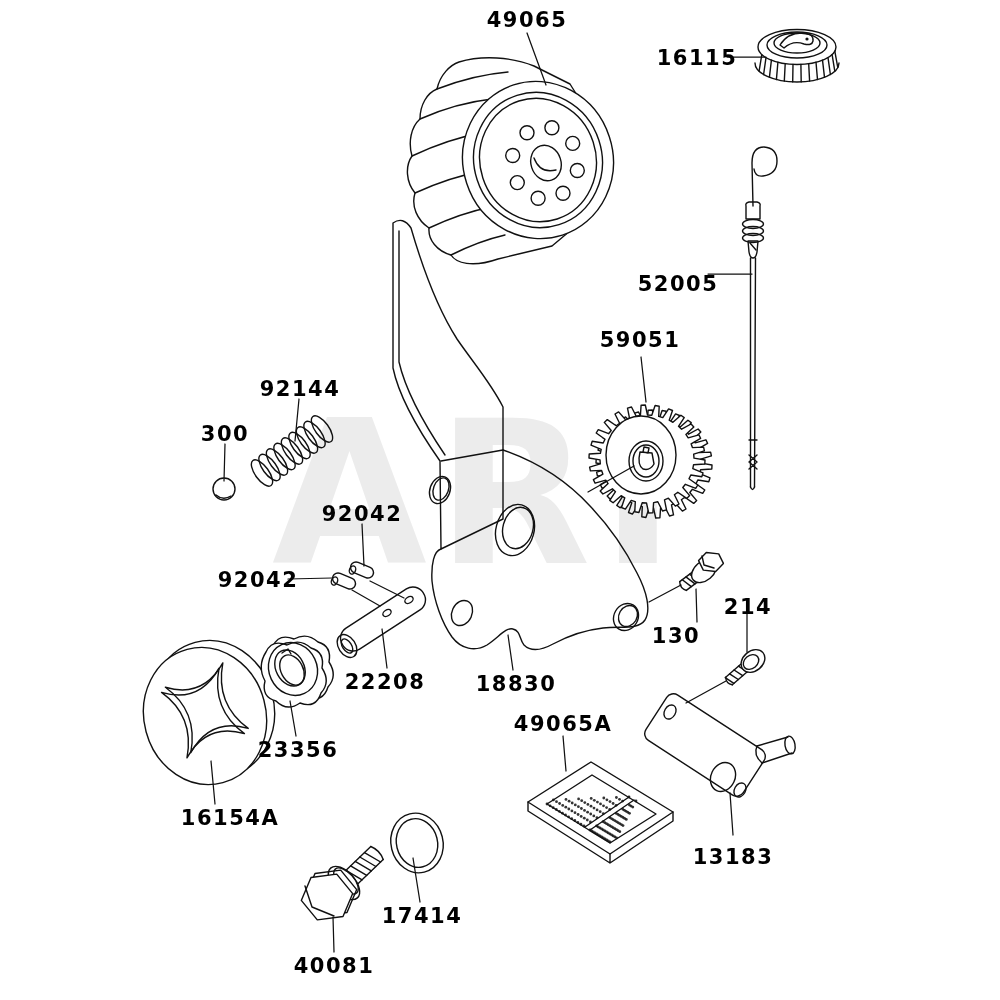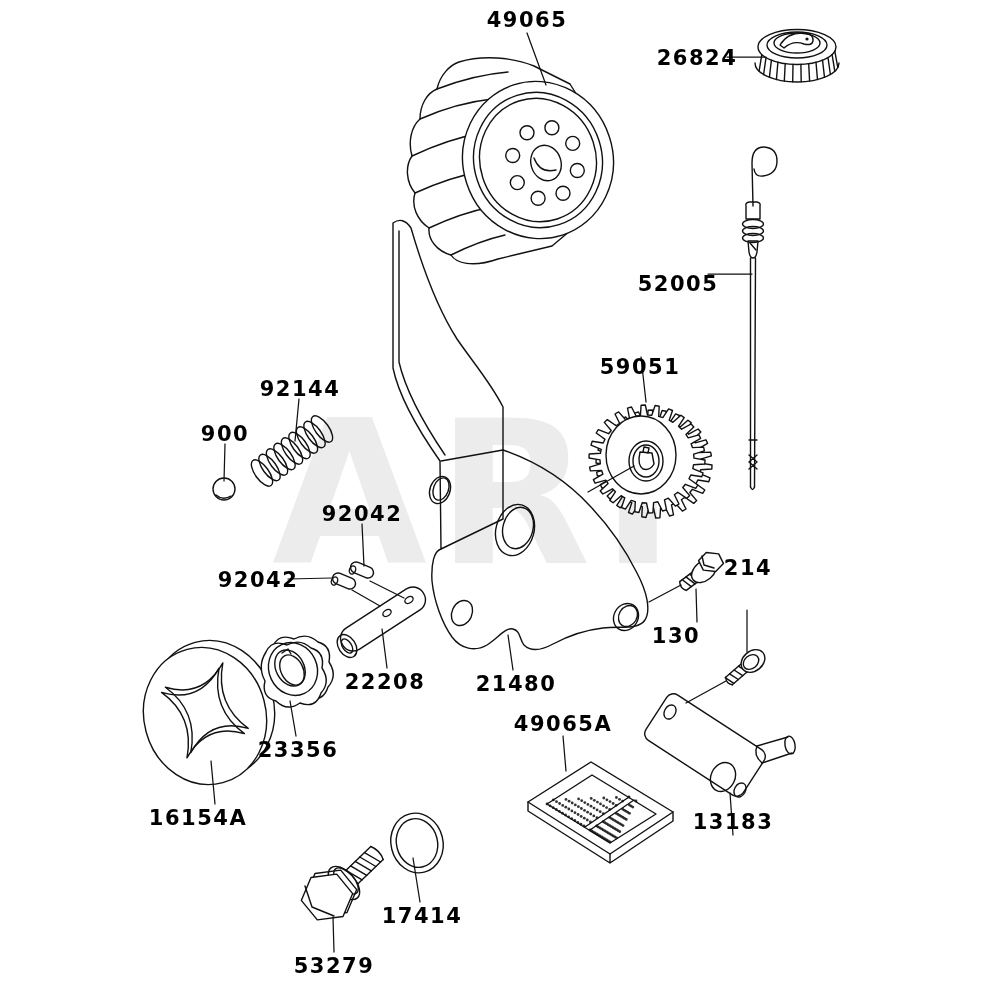--- a/index.html
+++ b/index.html
@@ -371,30 +371,30 @@
         <line class="ld" x1="334" y1="952" x2="333" y2="917"></line>
         <line class="ld" x1="634" y1="466" x2="588" y2="492"></line>
         <line class="ld" x1="681" y1="585" x2="649" y2="602"></line>
         <line class="ld" x1="726" y1="681" x2="686" y2="703"></line>
         <line class="ld" x1="352" y1="590" x2="380" y2="606"></line>
         <line class="ld" x1="370" y1="581" x2="404" y2="598"></line>
       </g>
   </svg>
 
   <div class="plabel" style="left:527px;top:8px">49065</div>
-  <div class="plabel" style="left:697px;top:46px">26824</div>
+  <div class="plabel" style="left:697px;top:46px">16115</div>
   <div class="plabel" style="left:678px;top:272px">52005</div>
-  <div class="plabel" style="left:640px;top:355px">59051</div>
+  <div class="plabel" style="left:640px;top:328px">59051</div>
   <div class="plabel" style="left:300px;top:377px">92144</div>
-  <div class="plabel" style="left:225px;top:422px">900</div>
+  <div class="plabel" style="left:225px;top:422px">300</div>
   <div class="plabel" style="left:362px;top:502px">92042</div>
   <div class="plabel" style="left:258px;top:568px">92042</div>
   <div class="plabel" style="left:385px;top:670px">22208</div>
-  <div class="plabel" style="left:516px;top:672px">21480</div>
+  <div class="plabel" style="left:516px;top:672px">18830</div>
   <div class="plabel" style="left:676px;top:624px">130</div>
-  <div class="plabel" style="left:748px;top:556px">214</div>
+  <div class="plabel" style="left:748px;top:595px">214</div>
   <div class="plabel" style="left:298px;top:738px">23356</div>
-  <div class="plabel" style="left:198px;top:806px">16154A</div>
+  <div class="plabel" style="left:230px;top:806px">16154A</div>
   <div class="plabel" style="left:563px;top:712px">49065A</div>
-  <div class="plabel" style="left:733px;top:810px">13183</div>
+  <div class="plabel" style="left:733px;top:845px">13183</div>
   <div class="plabel" style="left:422px;top:904px">17414</div>
-  <div class="plabel" style="left:334px;top:954px">53279</div>
+  <div class="plabel" style="left:334px;top:954px">40081</div>
 </div>
 
 </body></html>

